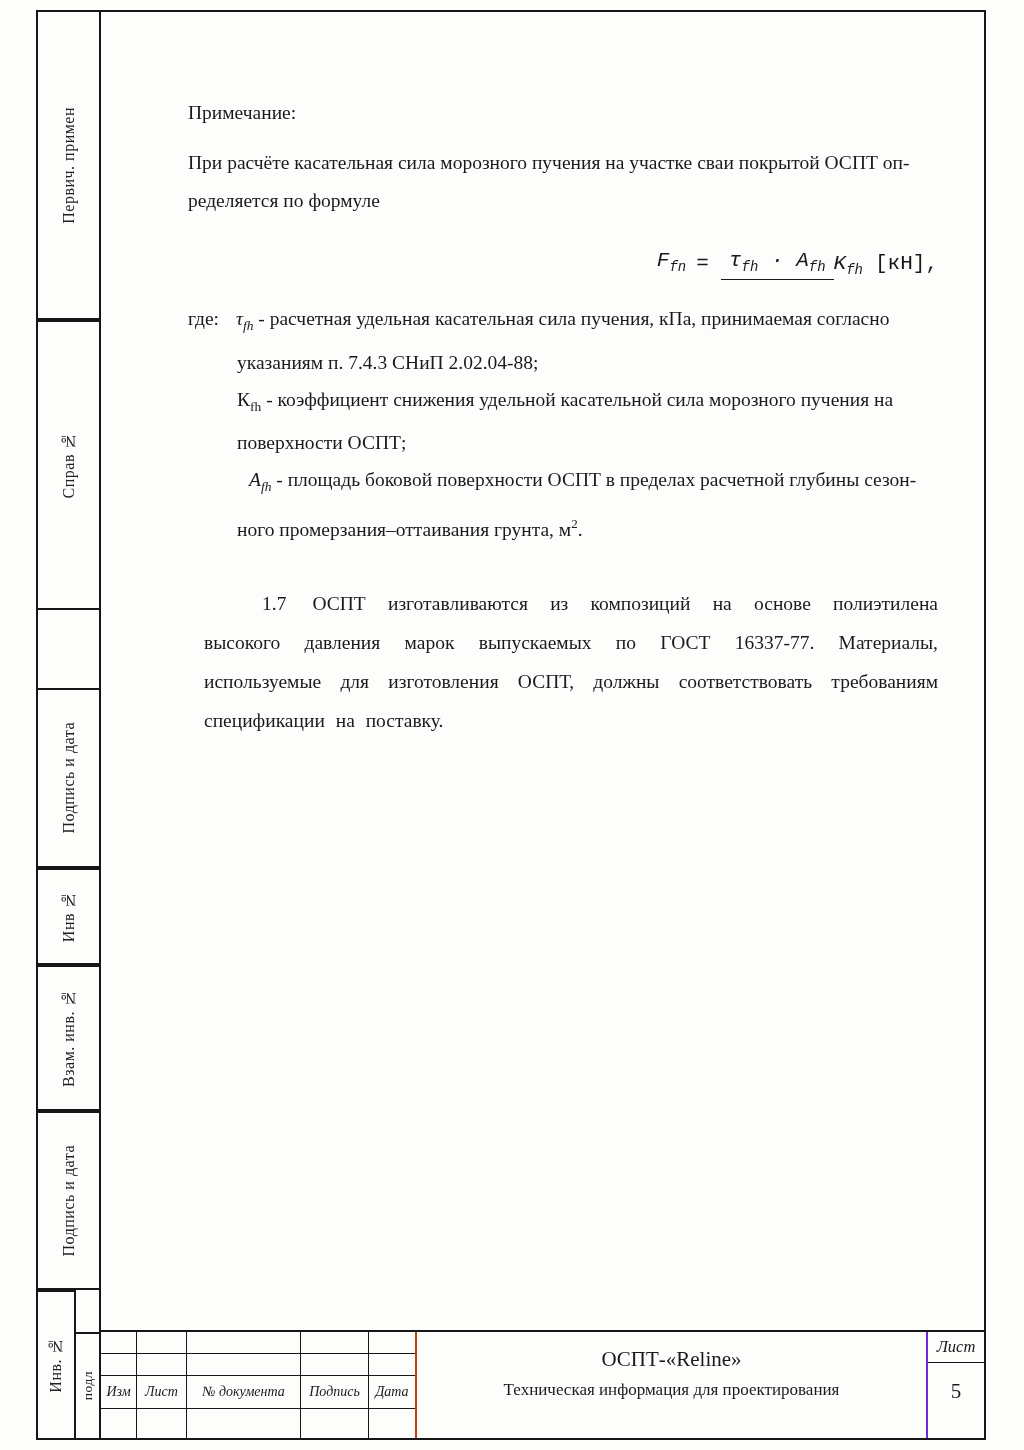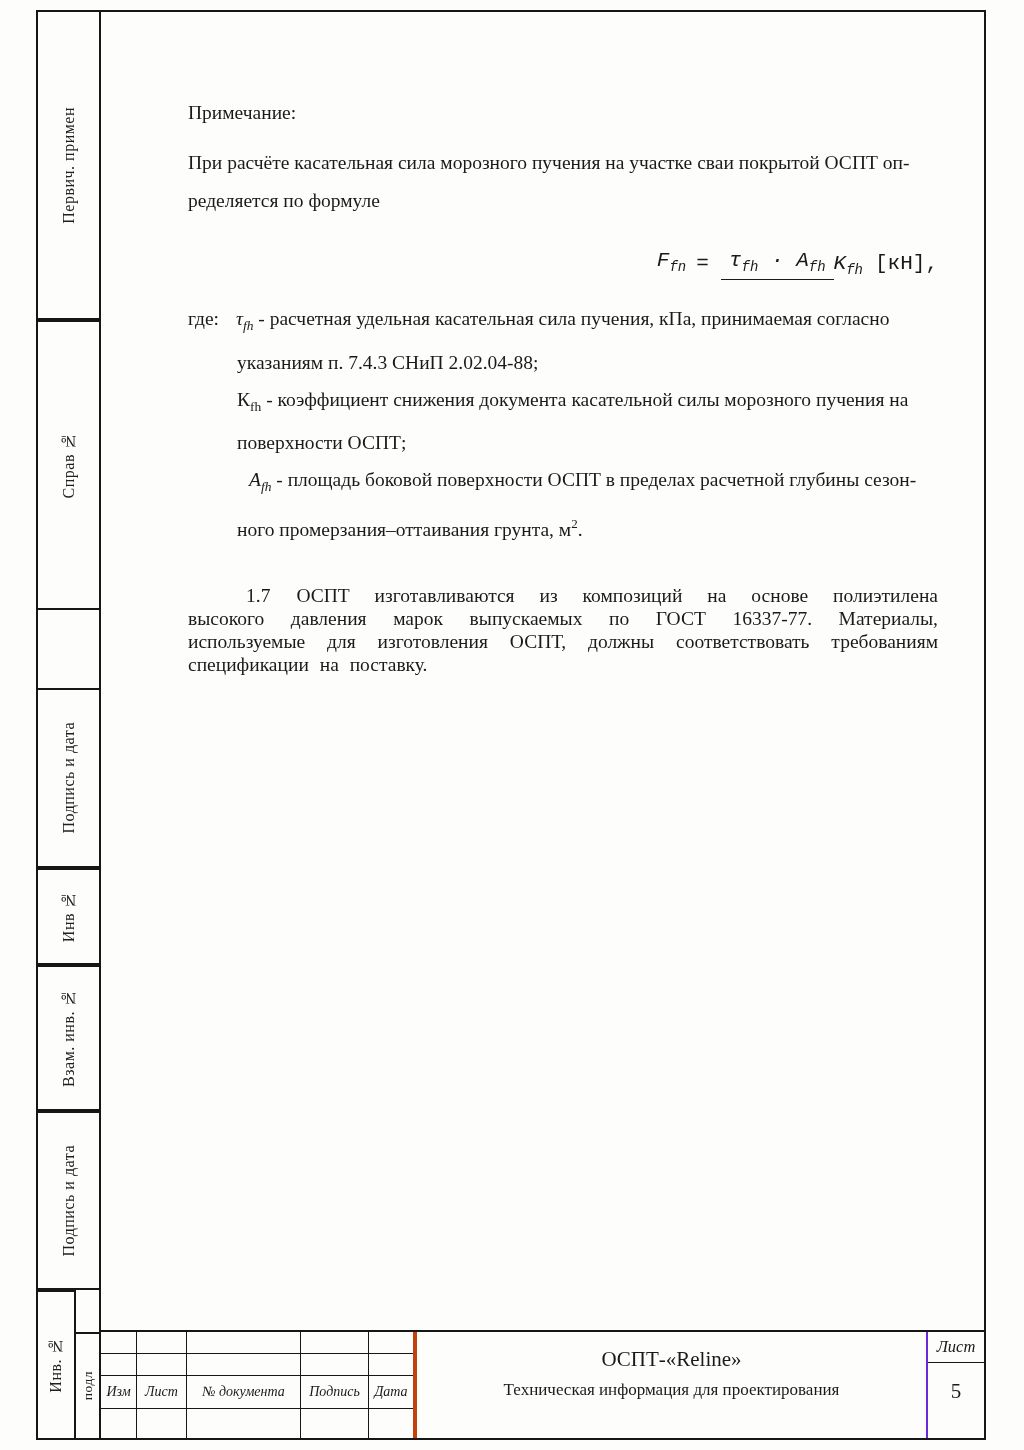--- a/index.html
+++ b/index.html
@@ -46,33 +46,33 @@
   .frac { display:inline-flex; flex-direction:row; align-items:center; line-height:1.25; margin:12px 2px; }
   .frac .num { padding:0 8px 2px 8px; border-bottom:1.8px solid #1a1a1a; }
   .frac .den { padding-top:2px; }
   .f-units { font-style:normal; margin-left:10px; }
   .where-line { line-height:37px; }
   .indent { margin-left:49px; }
   .sym-i { font-style:italic;margin-left:12px; }
   .where-line sub { font-size:13.5px; }
   .sub-i { font-style:italic; }
   .para17 {
-    margin:36px 0 0 0; text-align:justify; text-indent:58px; line-height:23px;
+    margin:36px 0 0 16px; text-align:justify; text-indent:58px; line-height:39px;
     word-spacing:6px;
   }
   .para-num { margin-right:26px; }
   sup { font-size:13px; }
   
   .titleblock {
     position:absolute; left:99px; top:1330px; width:887px; height:110px;
     border:2.5px solid #161616; box-sizing:border-box;
     display:flex; background:#fdfdfc;
   }
   .tb-left {
-    width:316px; border-right:4px solid #c2410c; box-sizing:border-box;
+    width:316px; border-right:2px solid #c2410c; box-sizing:border-box;
     display:grid;
     grid-template-columns:36px 50px 114px 68px 1fr;
     grid-template-rows:22px 22px 33px 1fr;
   }
   .tb-cell {
     border-right:1.6px solid #161616; border-bottom:1.6px solid #161616;
     display:flex; align-items:center; justify-content:center;
     font-style:italic; font-size:14px; overflow:hidden;
   }
   .tb-cell.last-col { border-right:none; }
@@ -145,21 +145,21 @@
 
     <div class="where-line">
       <span>где:</span>
       <span class="sym-i"><span>τ</span><sub class="sub-i">fh</sub></span>
       <span>- расчетная удельная касательная сила пучения, кПа, принимаемая согласно</span>
     </div>
     <div class="where-line indent">указаниям п. 7.4.3 СНиП 2.02.04-88;</div>
 
     <div class="where-line indent">
       <span><span>К</span><sub>fh</sub></span>
-      <span>- коэффициент снижения документа касательной силы морозного пучения на</span>
+      <span>- коэффициент снижения удельной касательной сила морозного пучения на</span>
     </div>
     <div class="where-line indent">поверхности ОСПТ;</div>
 
     <div class="where-line indent">
       <span class="sym-i"><span>A</span><sub class="sub-i">fh</sub></span>
       <span>- площадь боковой поверхности ОСПТ в пределах расчетной глубины сезон-</span>
     </div>
     <div class="where-line indent">
       <span>ного промерзания–оттаивания грунта, м</span><sup>2</sup><span>.</span>
     </div>

